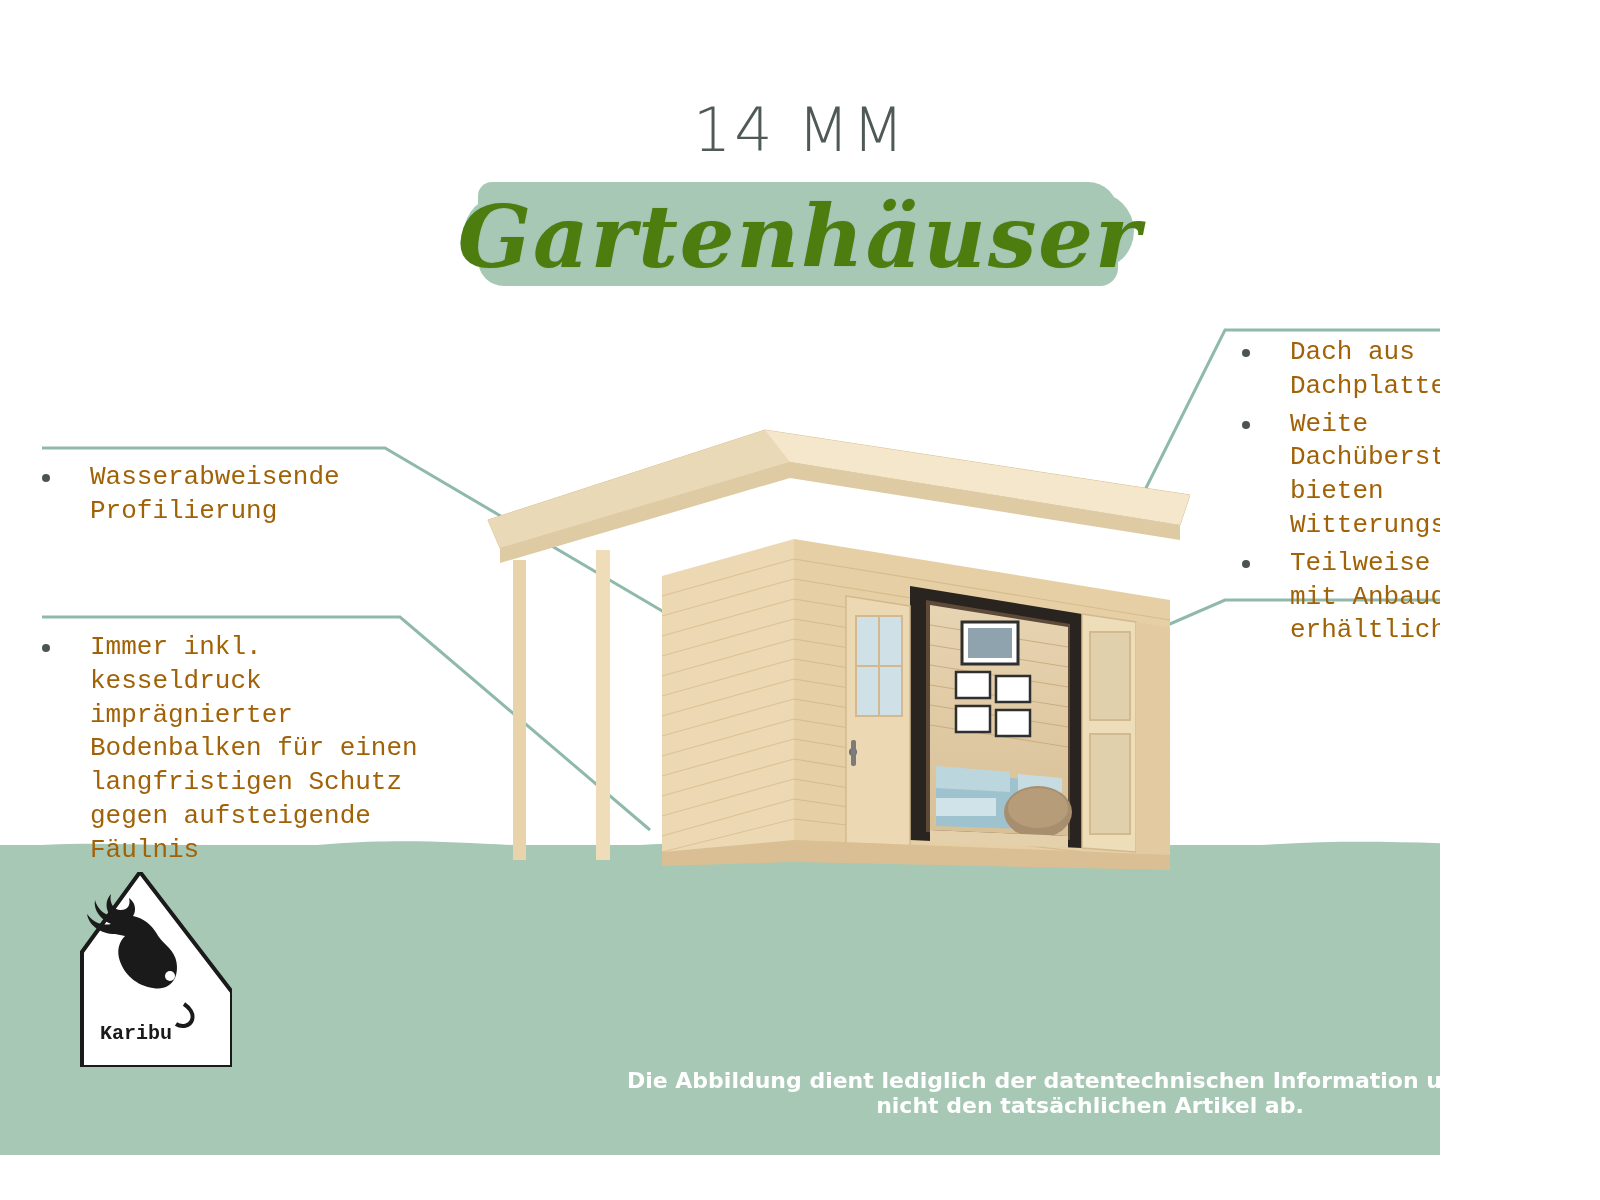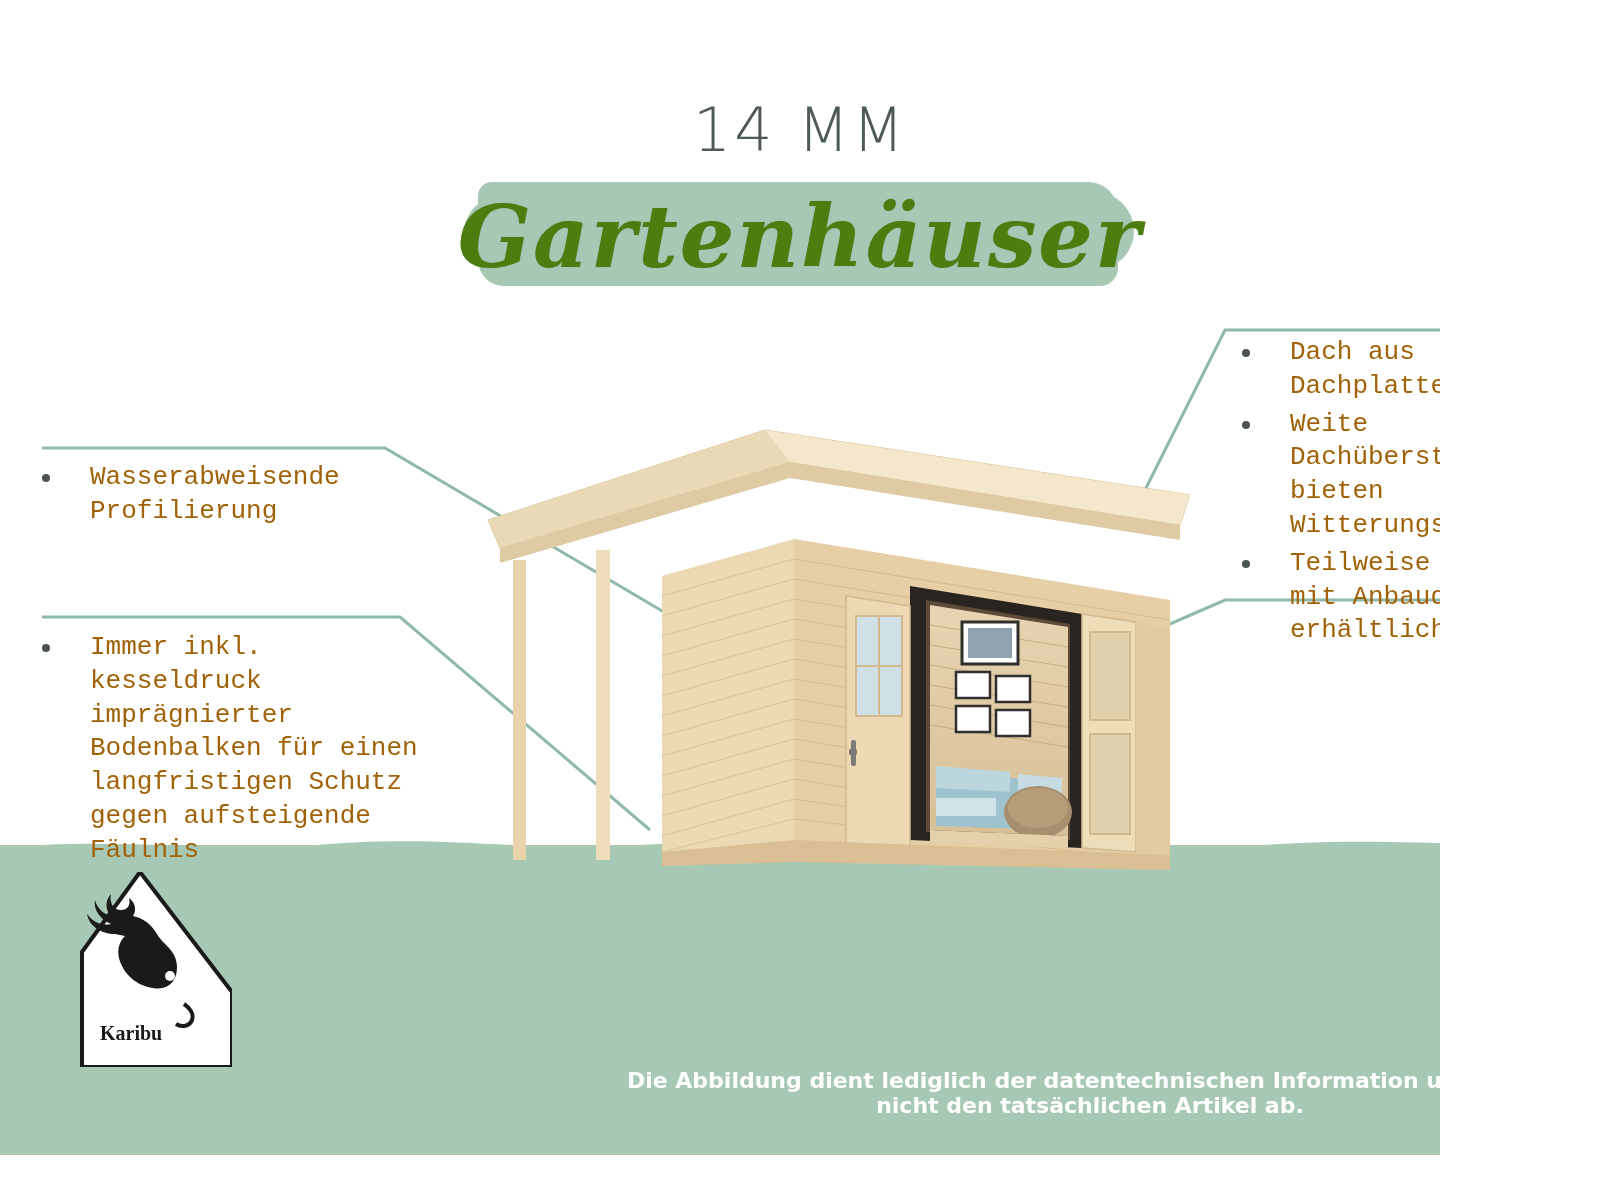--- a/index.html
+++ b/index.html
@@ -164,21 +164,21 @@
     top: 0;
     width: 170px;
     height: 195px;
   }
   .logo-text {
     position: absolute;
     left: 38px;
     top: 150px;
     font-size: 20px;
     color: #1a1a1a;
-    font-family: Liberation Serif, serif;
+    font-family: Liberation Mono, monospace;
     font-weight: 600;
   }
 
   
   .footer-note {
     position: absolute;
     left: 600px;
     top: 1068px;
     width: 980px;
     text-align: center;

